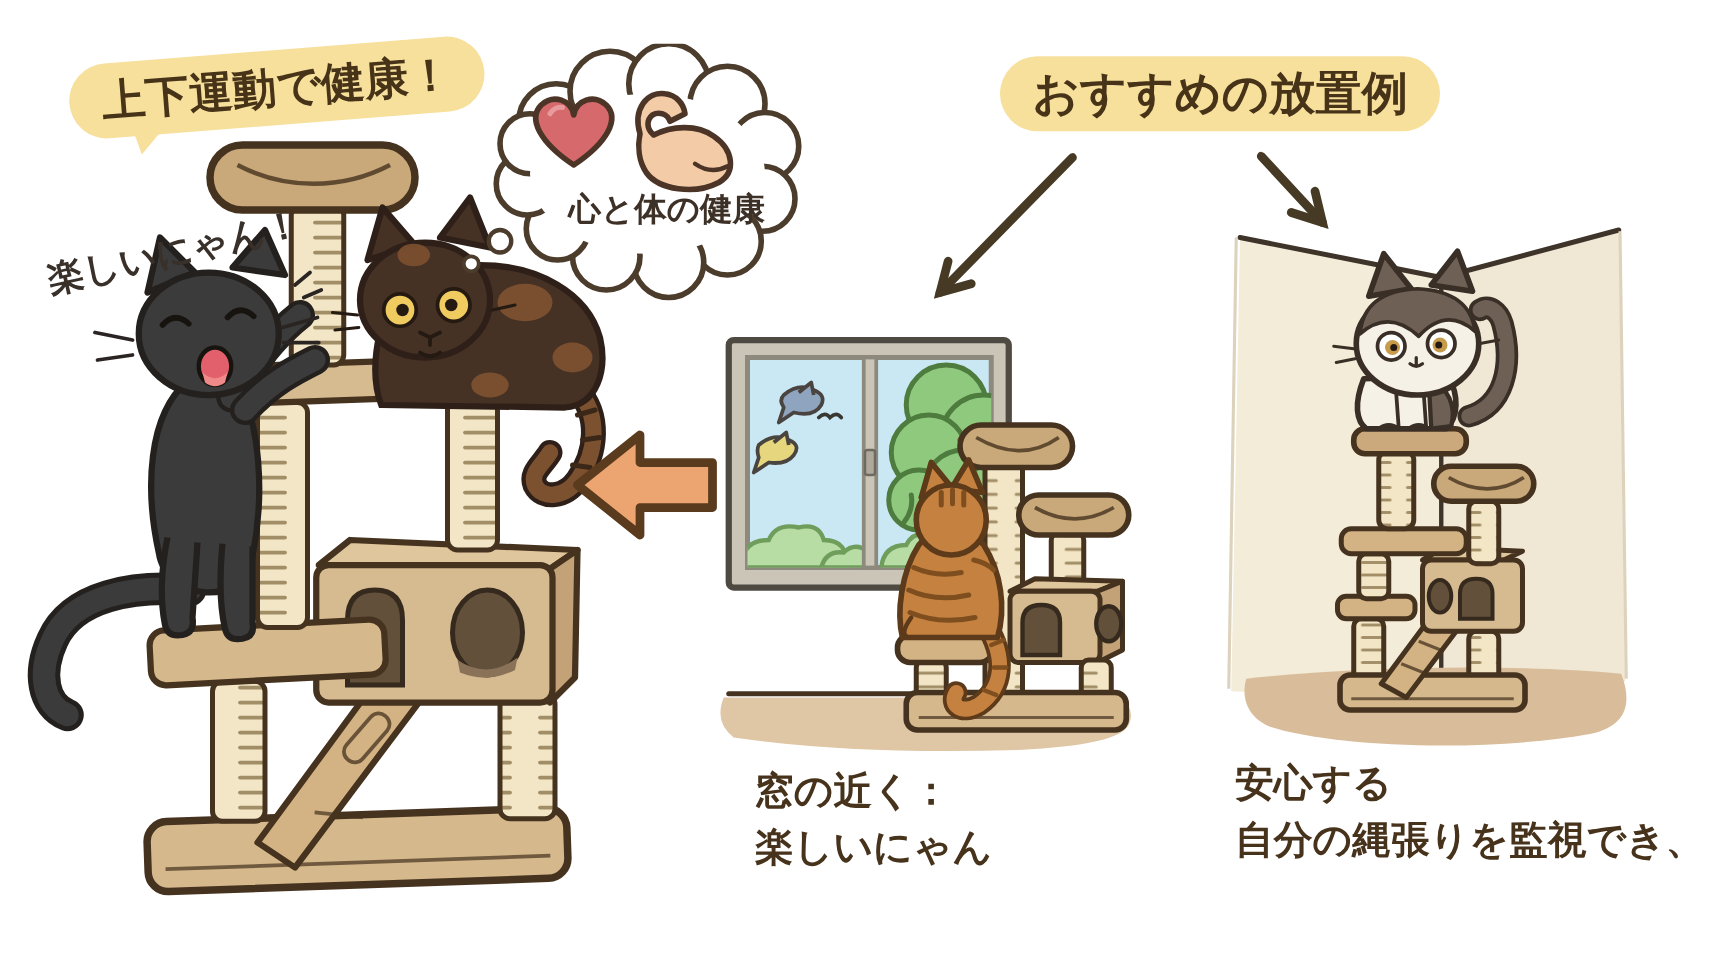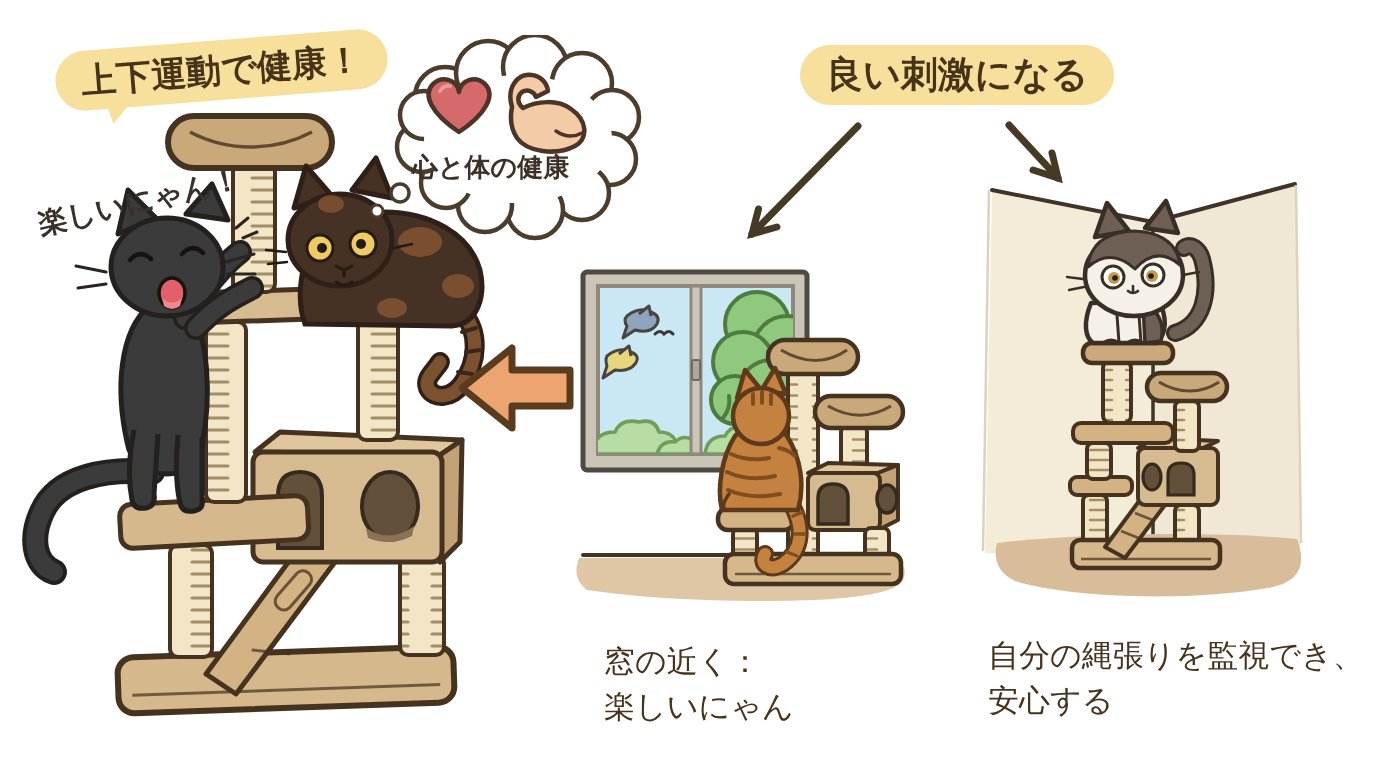--- a/index.html
+++ b/index.html
@@ -8,23 +8,23 @@
   .abs{position:absolute;}
   .badge{position:absolute;display:inline-flex;align-items:center;justify-content:center;
          background:#F7DF9C;color:#473317;font-weight:bold;border-radius:36px;
          padding:0 26px;height:60px;white-space:nowrap;}
   .badge-left{left:55px;top:40px;font-size:35px;transform:rotate(-4.5deg);}
   .badge-right{left:800px;top:45px;font-size:37px;}
   .badge-tail{position:absolute;left:48px;bottom:-15px;width:30px;height:24px;background:#F7DF9C;
               clip-path:polygon(0 0,100% 0,22% 100%);}
   .speech{position:absolute;left:36px;top:182px;font-size:29px;font-weight:bold;color:#39302a;
           transform:rotate(-13deg);white-space:nowrap;}
-  .thought-label{position:absolute;left:412px;top:150px;width:200px;text-align:left;
+  .thought-label{position:absolute;left:412px;top:150px;width:200px;text-align:right;
                  font-size:26px;font-weight:bold;color:#3d3026;white-space:nowrap;}
-  .caption{position:absolute;font-weight:normal;color:#47331c;font-size:31px;line-height:1.44;margin-top:28px;}
+  .caption{position:absolute;font-weight:bold;color:#47331c;font-size:31px;line-height:1.44;}
   .caption-window{left:604px;top:611px;width:320px;}
   .caption-corner{left:988px;top:605px;width:380px;}
   svg{position:absolute;display:block;}
 </style>
 </head>
 <body>
 
 <div id="canvas">
 
   <svg class="abs" style="left:0;top:100px" width="500" height="645" viewBox="0 0 500 645">
@@ -166,21 +166,21 @@
       <path d="M196,96 q13,9 26,2" fill="none" stroke="#4c3526" stroke-width="3.5" stroke-linecap="round"></path>
     </g>
   </svg>
   <div class="thought-label">心と体の健康</div>
 
   <svg class="abs" style="left:450px;top:340px" width="132" height="100" viewBox="0 0 132 100">
     <polygon points="12,48 62,8 62,30 120,30 120,66 62,66 62,88" fill="#ECA470" stroke="#5B3B1D" stroke-width="7" stroke-linejoin="round"></polygon>
   </svg>
 
   <div class="badge badge-right">
-    <span>良い刺激になる</span>
+    <span>おすすめの放置例</span>
   </div>
 
   <svg class="abs" style="left:700px;top:100px" width="400" height="160" viewBox="0 0 400 160">
     <g stroke="#473A25" stroke-width="7" stroke-linecap="round" fill="none">
       <line x1="158" y1="26" x2="52" y2="134"></line>
       <polyline points="58.5,109 52,134 77,127"></polyline>
     </g>
     <g stroke="#473A25" stroke-width="7" stroke-linecap="round" fill="none">
       <line x1="309" y1="25" x2="358" y2="78"></line>
       <polyline points="333,70 358,78 352,53"></polyline>
@@ -362,17 +362,17 @@
       <path d="M128,168 q8,-6 16,0 M152,168 q8,-6 16,0" fill="none" stroke="#3a2f26" stroke-width="3" stroke-linecap="round"></path>
     </g>
   </svg>
 
   <div class="caption caption-window">
     <div>窓の近く：</div>
     <div>楽しいにゃん</div>
   </div>
 
   <div class="caption caption-corner">
+    <div>安心する</div>
     <div>自分の縄張りを監視でき、</div>
-    <div>安心する</div>
   </div>
 
 </div>
 
 </body></html>

